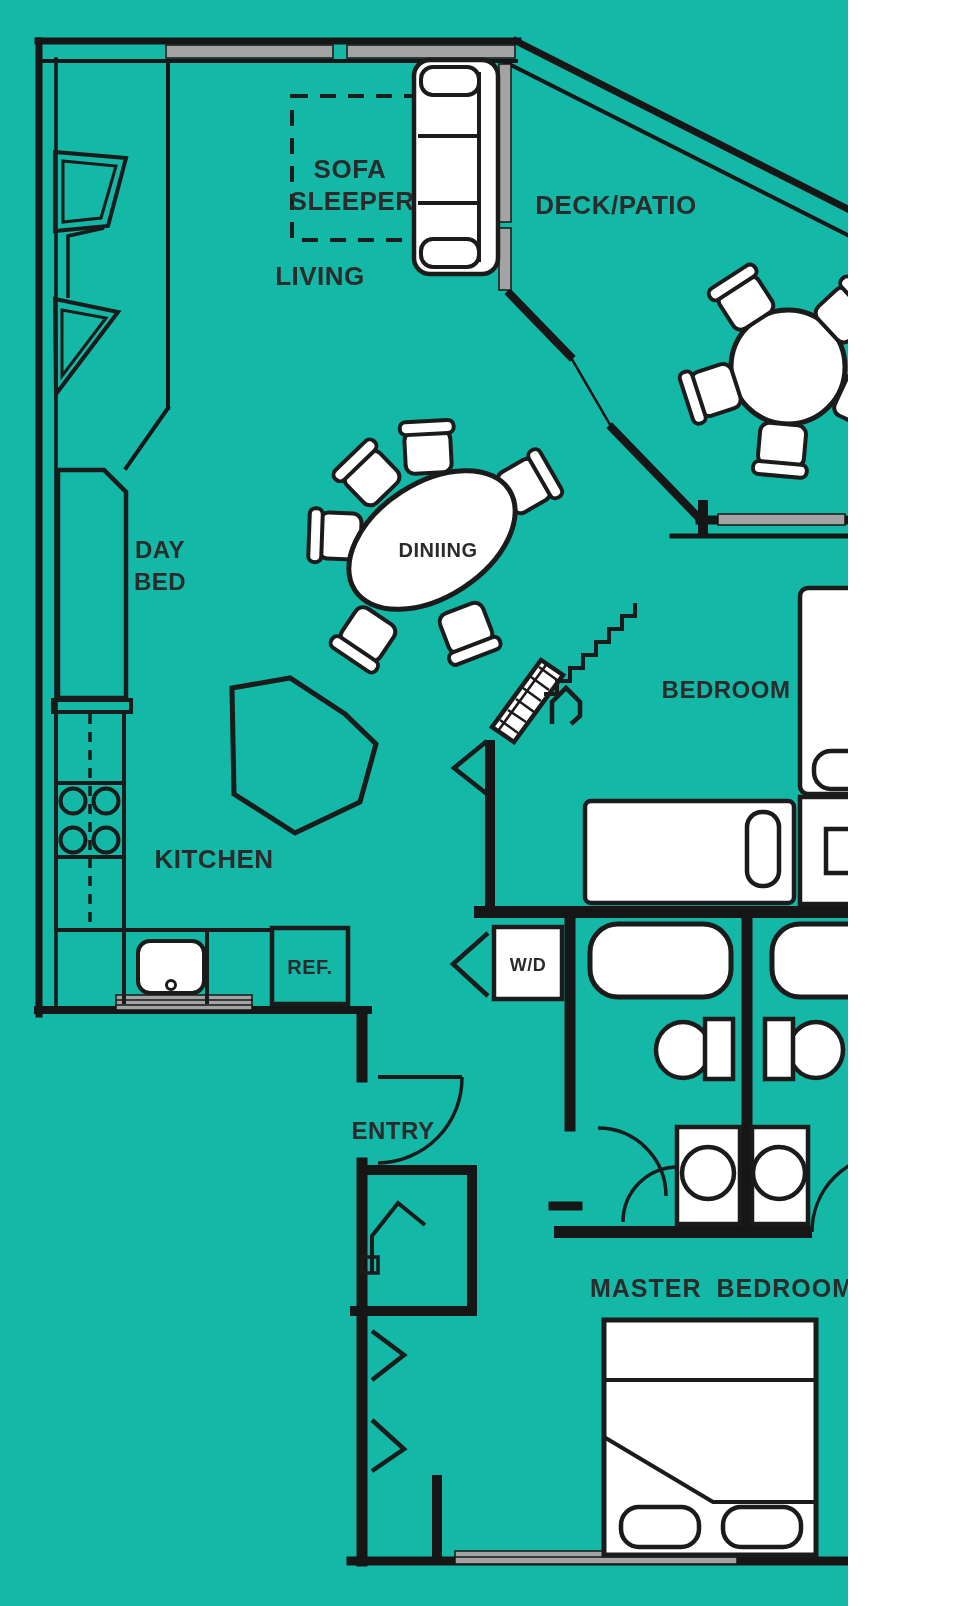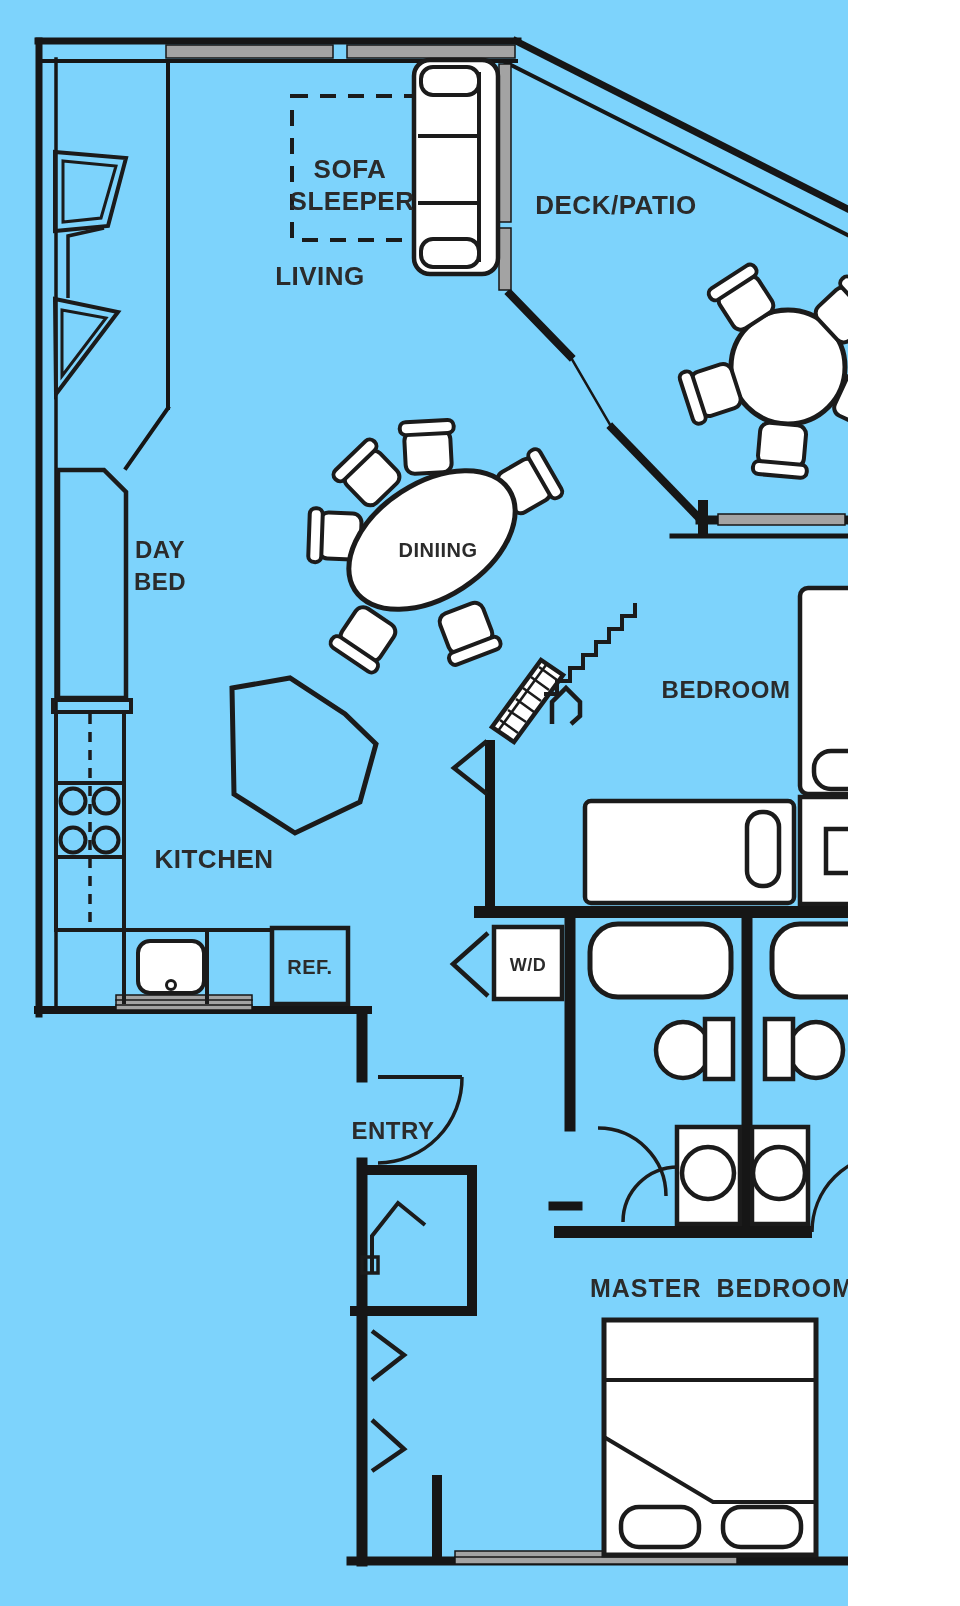--- a/index.html
+++ b/index.html
@@ -1,17 +1,17 @@
 <!DOCTYPE html>
 <html style="--wall: #161616; --furniture: #1b1b1b; --window: #a3a3a3; --text: #2b2b2b; --background: #ffffff;"><head>
 <meta charset="utf-8">
 <title>Floor Plan</title>
 <style>
   html,body{margin:0;padding:0;background:#ffffff;}
-  .page{width:848px;height:1606px;background:#7dd3fc;position:relative;overflow:hidden;}
+  .page{width:848px;height:1606px;background:#14b8a6;position:relative;overflow:hidden;}
   svg{display:block;}
   
   .wall{stroke:var(--wall,#161616);fill:none;stroke-linecap:square;}
   .thin{stroke:var(--wall,#161616);fill:none;stroke-linecap:square;}
   
   .win{fill:var(--window,#a3a3a3);stroke:var(--wall,#161616);stroke-width:1.5;}
   
   .furn{stroke:var(--furniture,#1b1b1b);fill:#ffffff;}
   .furnline{stroke:var(--furniture,#1b1b1b);fill:none;}
   .dash{stroke:var(--furniture,#1b1b1b);fill:none;stroke-dasharray:16 12;}

